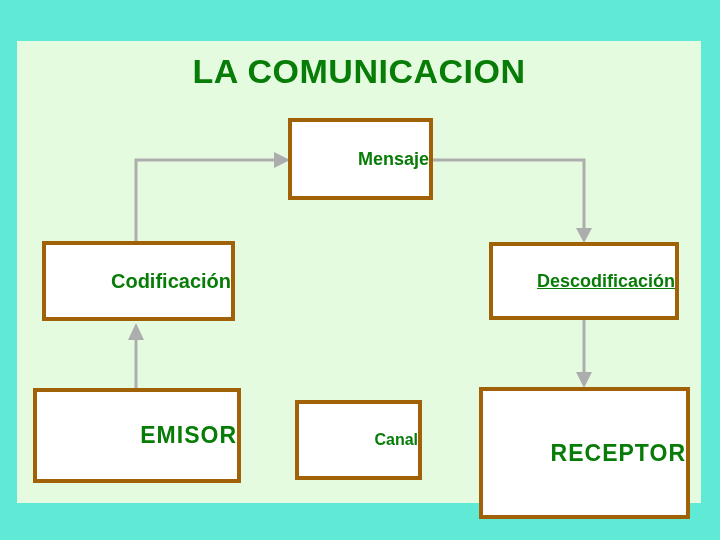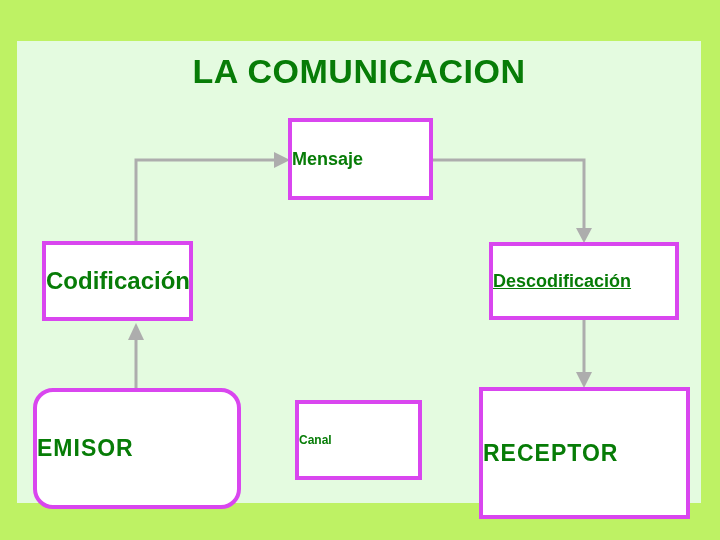--- a/index.html
+++ b/index.html
@@ -5,21 +5,21 @@
   html, body {
     margin: 0;
     padding: 0;
     background: #ffffff;
     font-family: "Liberation Sans", sans-serif;
   }
   .stage {
     position: relative;
     width: 720px;
     height: 540px;
-    background: #bef264;
+    background: #5eead4;
     overflow: hidden;
   }
   .panel {
     position: absolute;
     left: 17px;
     top: 41px;
     width: 684px;
     height: 462px;
     background: #e4fbe0;
   }
@@ -40,33 +40,33 @@
     left: 0;
     top: 0;
     width: 720px;
     height: 540px;
     pointer-events: none;
   }
   .node {
     position: absolute;
     box-sizing: border-box;
     background: #ffffff;
-    border: 4px solid #d946ef;
+    border: 4px solid #a16207;
     display: flex;
     align-items: center;
-    justify-content: flex-start;
+    justify-content: flex-end;
     color: #077c07;
     font-weight: bold;
     text-align: center;
   }
   .node-mensaje         { left:288px; top:118px; width:145px; height:82px;  font-size:18px; }
-  .node-codificacion    { left:42px;  top:241px; width:151px; height:80px;  font-size:24px; }
+  .node-codificacion    { left:42px;  top:241px; width:193px; height:80px;  font-size:20px; }
   .node-descodificacion { left:489px; top:242px; width:190px; height:78px;  font-size:18px;text-decoration:underline; }
-  .node-emisor          { left:33px;  top:388px; width:208px; height:121px; font-size:23px; letter-spacing:1px;border-radius:20px; }
-  .node-canal           { left:295px; top:400px; width:127px; height:80px;  font-size:12px; }
+  .node-emisor          { left:33px;  top:388px; width:208px; height:95px; font-size:23px; letter-spacing:1px; }
+  .node-canal           { left:295px; top:400px; width:127px; height:80px;  font-size:16px; }
   .node-receptor        { left:479px; top:387px; width:211px; height:132px; font-size:23px; letter-spacing:1px; }
 </style>
 </head>
 <body>
 
 <div class="stage">
 
   <div class="panel"></div>
 
   <h1 class="title">LA COMUNICACION</h1>

